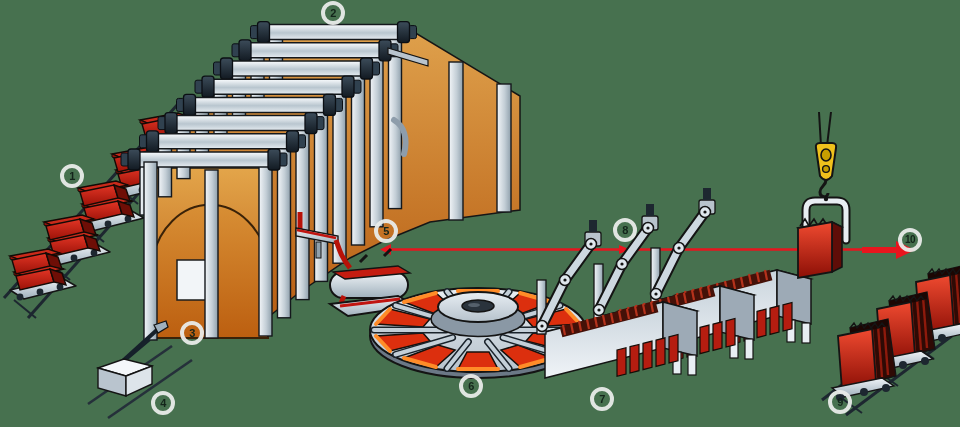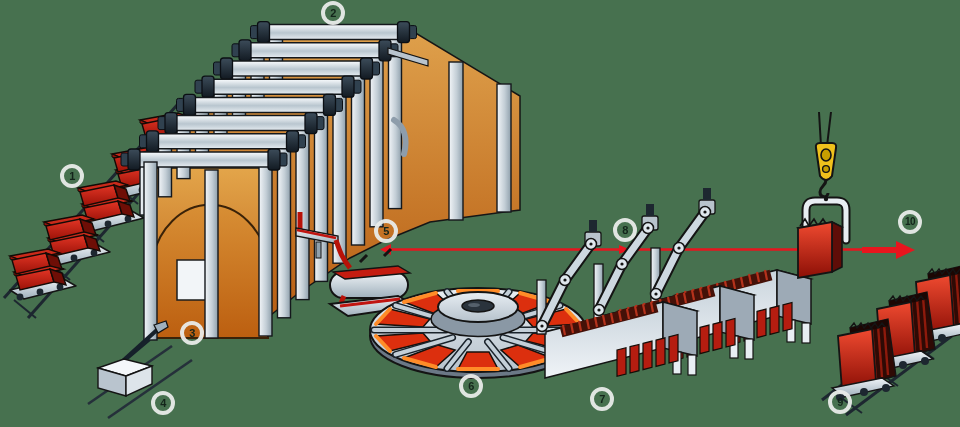--- a/index.html
+++ b/index.html
@@ -361,16 +361,16 @@
     </div>
 <div class="marker" style="left:590px;top:387px;">
       <span>7</span>
     </div>
 <div class="marker" style="left:613px;top:218px;">
       <span>8</span>
     </div>
 <div class="marker" style="left:828px;top:390px;">
       <span>9</span>
     </div>
-<div class="marker" style="left:898px;top:210px;font-size:10px;">
+<div class="marker" style="left:898px;top:228px;font-size:10px;">
       <span>10</span>
     </div>
 </div>
 
 </body></html>

